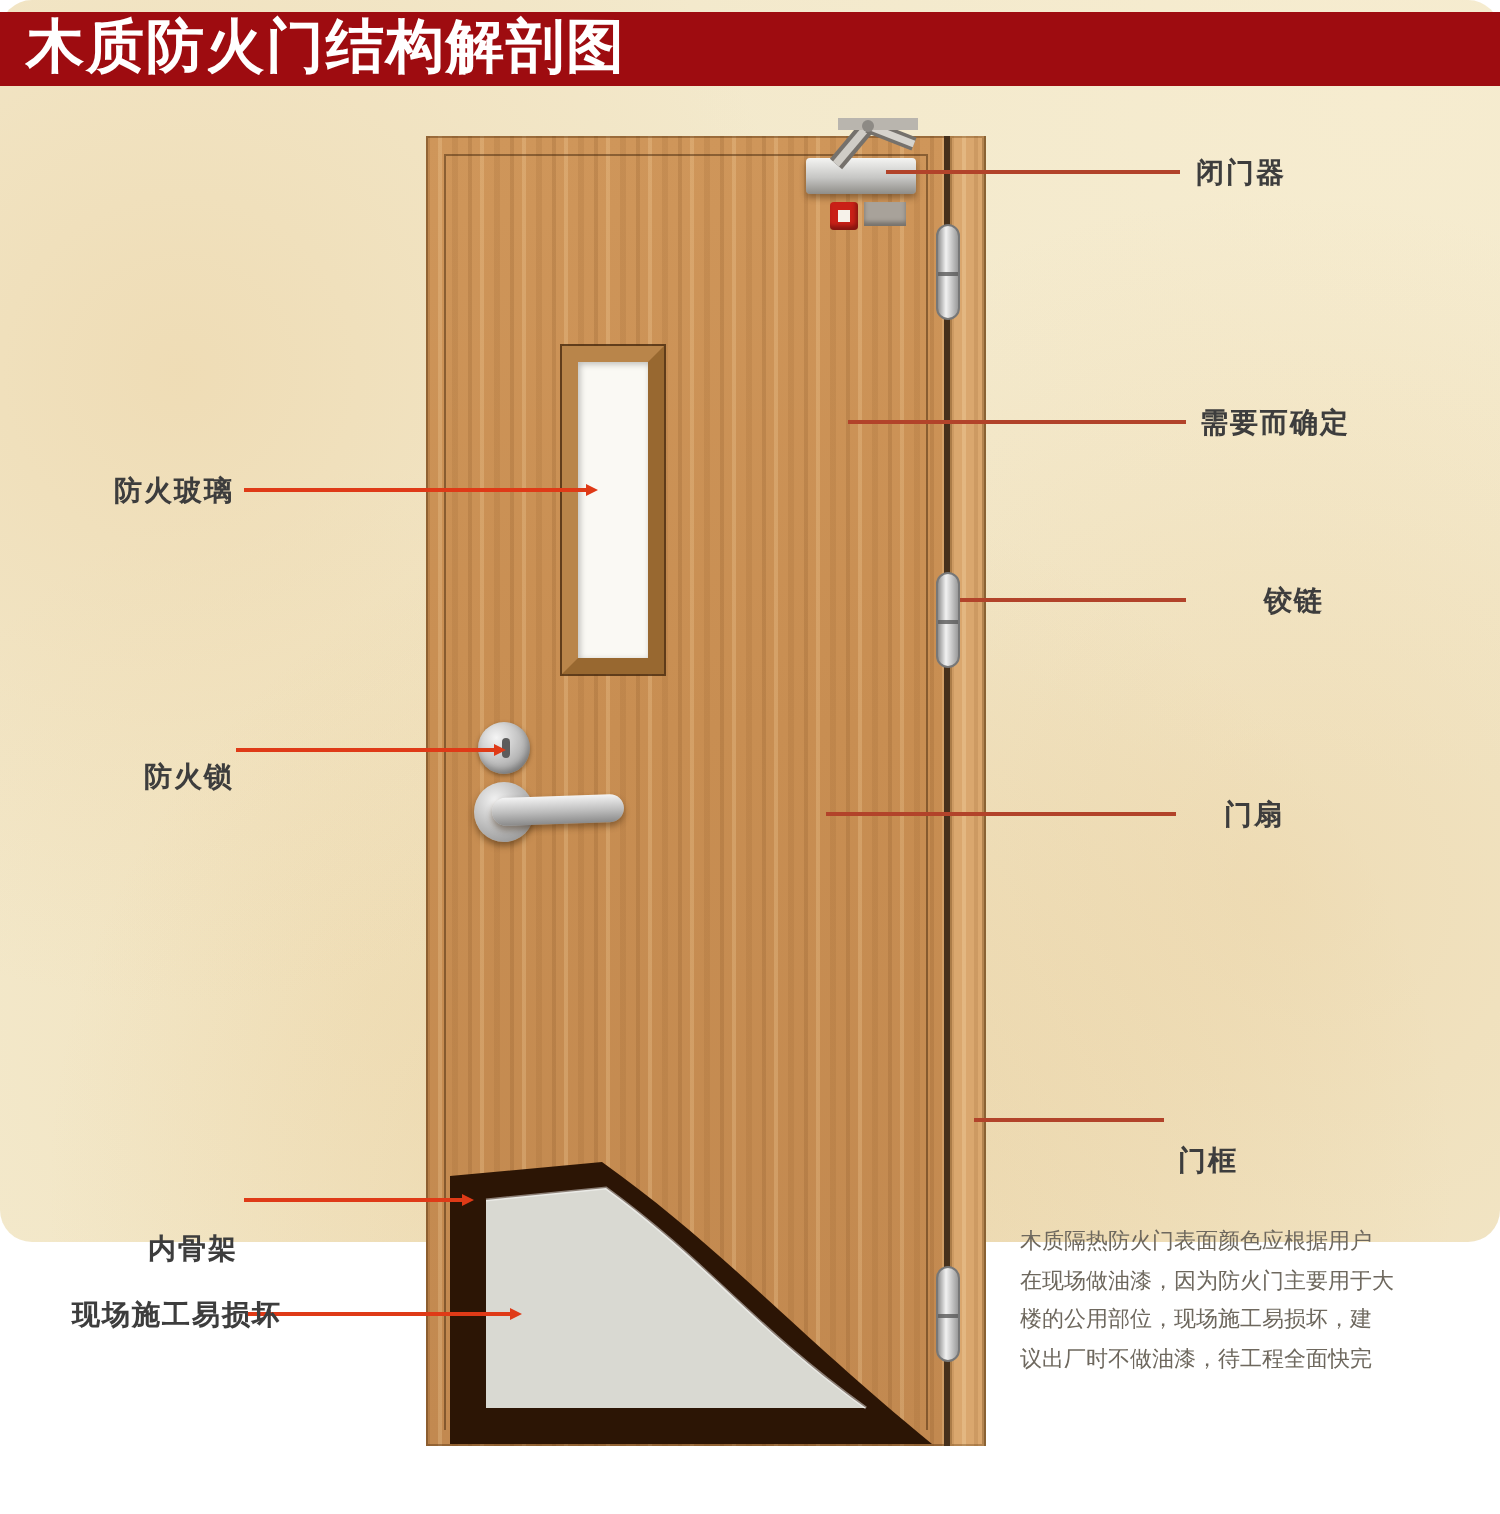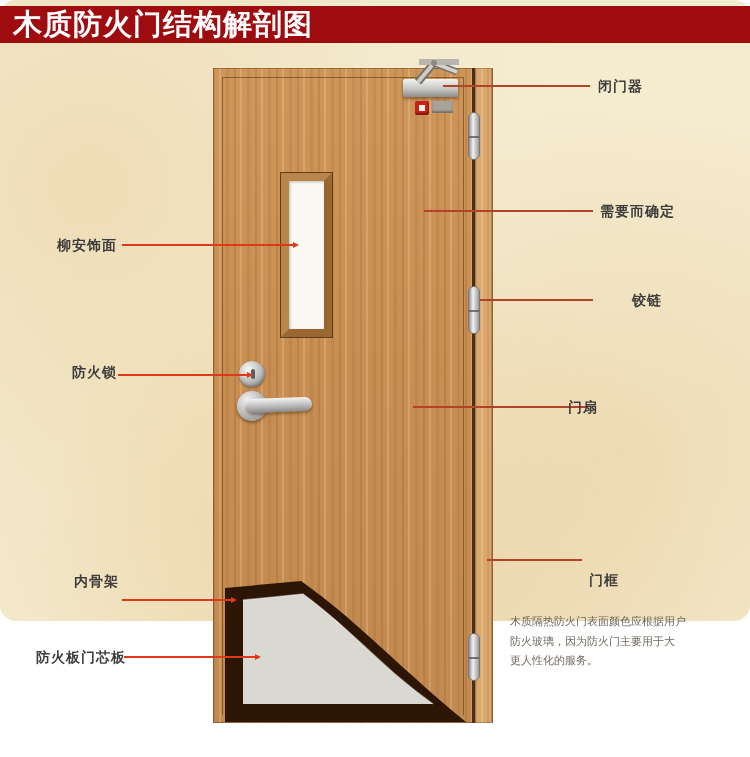--- a/index.html
+++ b/index.html
@@ -128,27 +128,28 @@
   <div class="lead lead-right" style="left:487px;top:559px;width:95px"></div>
 
   <div class="lead lead-left" style="left:122px;top:244px;width:172px"></div>
   <div class="lead lead-left" style="left:118px;top:374px;width:130px"></div>
   <div class="lead lead-left" style="left:122px;top:599px;width:110px"></div>
   <div class="lead lead-left" style="left:124px;top:656px;width:132px"></div>
 
   <div class="part-label" style="left:598px;top:78px">闭门器</div>
   <div class="part-label" style="left:600px;top:203px">需要而确定</div>
   <div class="part-label" style="left:632px;top:292px">铰链</div>
-  <div class="part-label" style="left:568px;top:399px">门扇</div>
+  <div class="part-label" style="left:612px;top:399px">门扇</div>
   <div class="part-label" style="left:589px;top:572px">门框</div>
 
-  <div class="part-label" style="left:57px;top:237px">柳安饰面</div>
-  <div class="part-label" style="left:72px;top:364px">防火锁</div>
-  <div class="part-label" style="left:74px;top:573px">内骨架</div>
-  <div class="part-label" style="left:36px;top:649px">防火板门芯板</div>
+  <div class="part-label" style="left:57px;top:237px">防火玻璃</div>
+  <div class="part-label" style="left:72px;top:380px">防火锁</div>
+  <div class="part-label" style="left:74px;top:616px">内骨架</div>
+  <div class="part-label" style="left:36px;top:649px">现场施工易损坏</div>
 
   <div class="description">
     <div>木质隔热防火门表面颜色应根据用户</div>
-    <div>防火玻璃，因为防火门主要用于大</div>
-    <div>更人性化的服务。</div>
+    <div>在现场做油漆，因为防火门主要用于大</div>
+    <div>楼的公用部位，现场施工易损坏，建</div>
+    <div>议出厂时不做油漆，待工程全面快完</div>
   </div>
 
 </div>
 
 </body></html>

